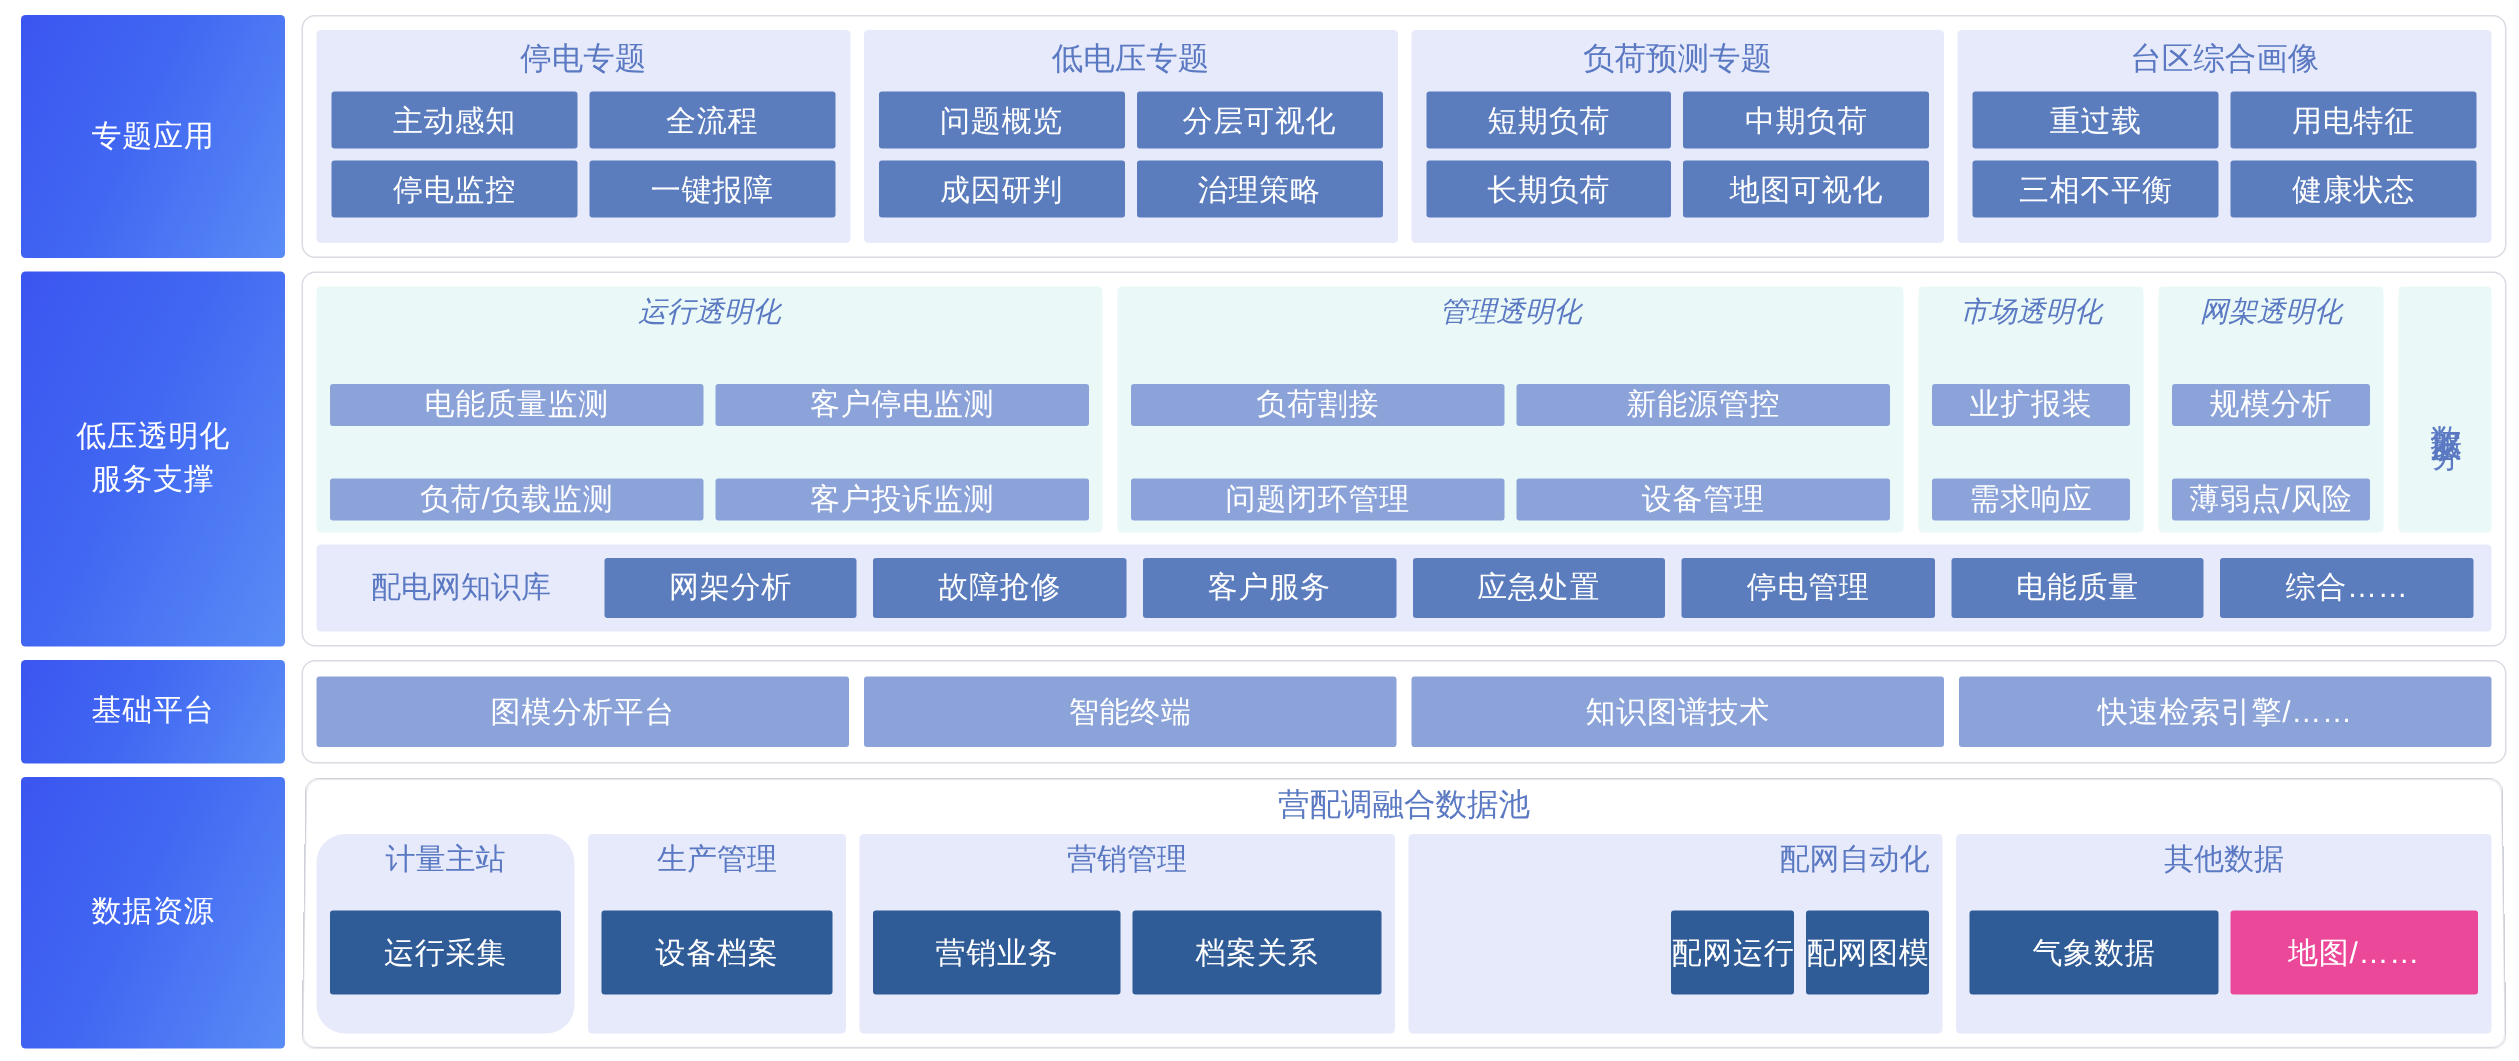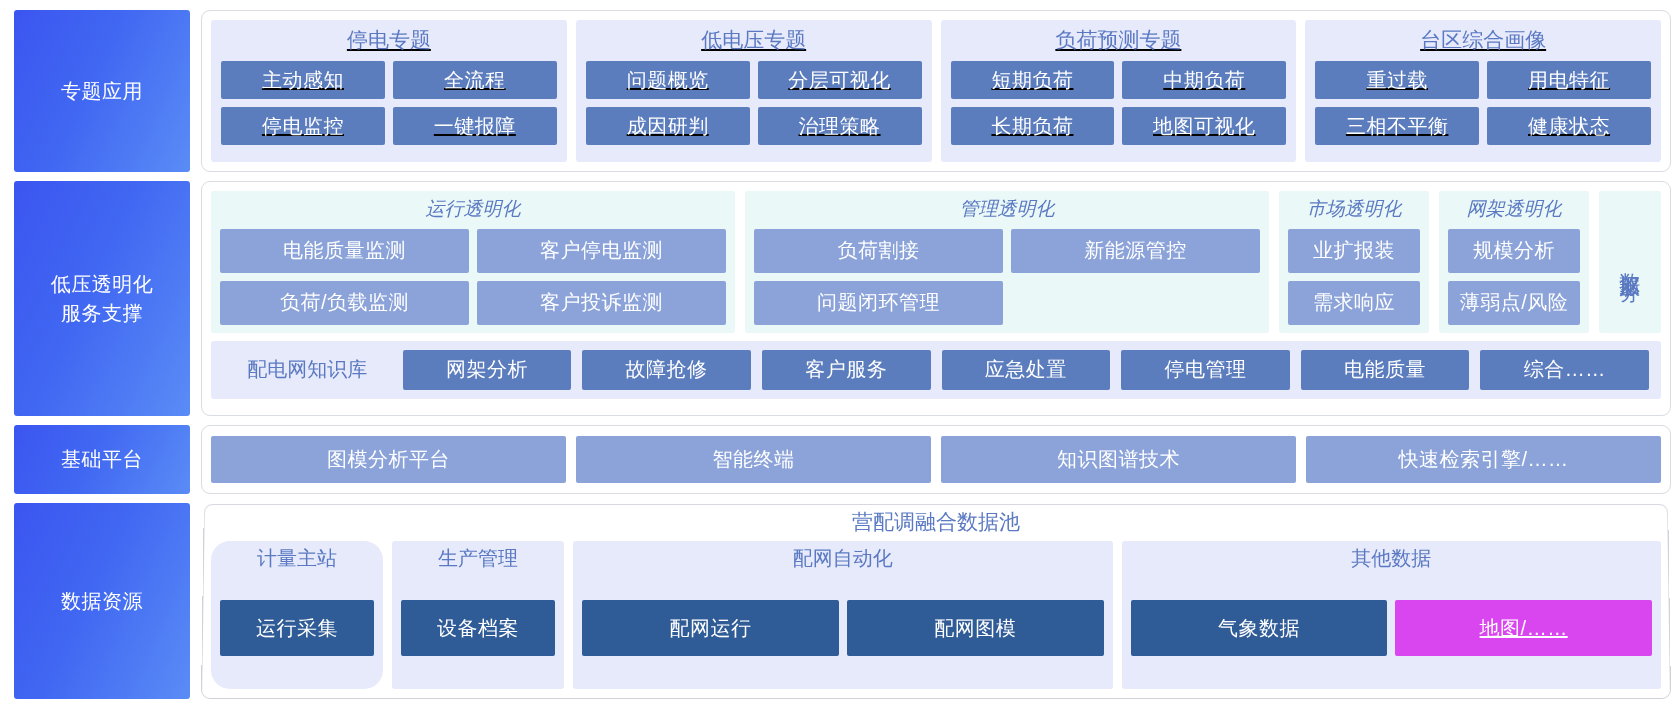--- a/index.html
+++ b/index.html
@@ -46,30 +46,30 @@
   .tile{
     display:flex;align-items:center;justify-content:center;
     color:#ffffff;font-size:20px;letter-spacing:.5px;
     border-radius:2px;
     text-align:center;
     white-space:nowrap;
   }
   .tile.dark   {background:#5b7cbd;}
   .tile.mid    {background:#8ba3d9;}
   .tile.deep   {background:#2f5b96;}
-  .tile.light  {background:#d946ef;text-decoration:underline;}
+  .tile.light  {background:#ec4899;}
 
   
   .group{
     background:#e7eafb;
     border-radius:3px;
     box-sizing:border-box;
     padding:7px 10px 9px;
     display:flex;flex-direction:column;
-    gap:6px;flex:1 1 0;text-decoration:underline;
+    gap:6px;flex:1 1 0;
   }
   .group-title{
     text-align:center;color:#5a79c2;
     font-size:21px;line-height:1.25;
     padding-bottom:2px;
   }
   .grid2{display:grid;grid-template-columns:1fr 1fr;gap:8px;}
   .grid2 .tile{height:38px;text-align:center;}
 
   
@@ -81,21 +81,21 @@
     box-sizing:border-box;
     padding:6px 9px 8px;
     display:flex;flex-direction:column;gap:6px;
   }
   .tgroup.wide{flex:1 1 0;}
   .tgroup.narrow{flex:0 0 150px;}
   .tgroup-title{
     text-align:center;color:#5a79c2;
     font-size:19px;line-height:1.3;padding-bottom:1px;font-style:italic;
   }
-  .tgroup .grid2 .tile,.tgroup .grid1 .tile{height:44px;}
+  .tgroup .grid2 .tile,.tgroup .grid1 .tile{height:28px;margin-top:27px;}
   .grid1{display:grid;grid-template-columns:1fr;gap:8px;}
   .vert-card{
     flex:0 0 62px;
     background:#eaf8f7;
     border-radius:3px;
     display:flex;align-items:center;justify-content:center;
     color:#5a79c2;font-size:21px;
     line-height:1.22;
     text-align:center;
     padding:4px 0;
@@ -230,20 +230,21 @@
             <div class="tile mid">客户投诉监测</div>
           </div>
         </div>
 
         <div class="tgroup wide">
           <div class="tgroup-title">管理透明化</div>
           <div class="grid2">
             <div class="tile mid">负荷割接</div>
             <div class="tile mid">新能源管控</div>
             <div class="tile mid">问题闭环管理</div>
+            <div class="tile mid">设备管理</div>
           </div>
         </div>
 
         <div class="tgroup narrow">
           <div class="tgroup-title">市场透明化</div>
           <div class="grid1">
             <div class="tile mid">业扩报装</div>
             <div class="tile mid">需求响应</div>
           </div>
         </div>
@@ -301,22 +302,29 @@
             </div>
           </div>
 
           <div class="dgroup" style="flex:0 0 172px;">
             <div class="dgroup-title">生产管理</div>
             <div class="dgroup-tiles">
               <div class="tile deep">设备档案</div>
             </div>
           </div>
 
-
           <div class="dgroup" style="flex:1 1 0;">
+            <div class="dgroup-title">营销管理</div>
+            <div class="dgroup-tiles">
+              <div class="tile deep">营销业务</div>
+              <div class="tile deep">档案关系</div>
+            </div>
+          </div>
+
+          <div class="dgroup" style="flex:1 1 0;align-items:flex-end;">
             <div class="dgroup-title">配网自动化</div>
             <div class="dgroup-tiles">
               <div class="tile deep">配网运行</div>
               <div class="tile deep">配网图模</div>
             </div>
           </div>
 
           <div class="dgroup" style="flex:1 1 0;">
             <div class="dgroup-title">其他数据</div>
             <div class="dgroup-tiles">

